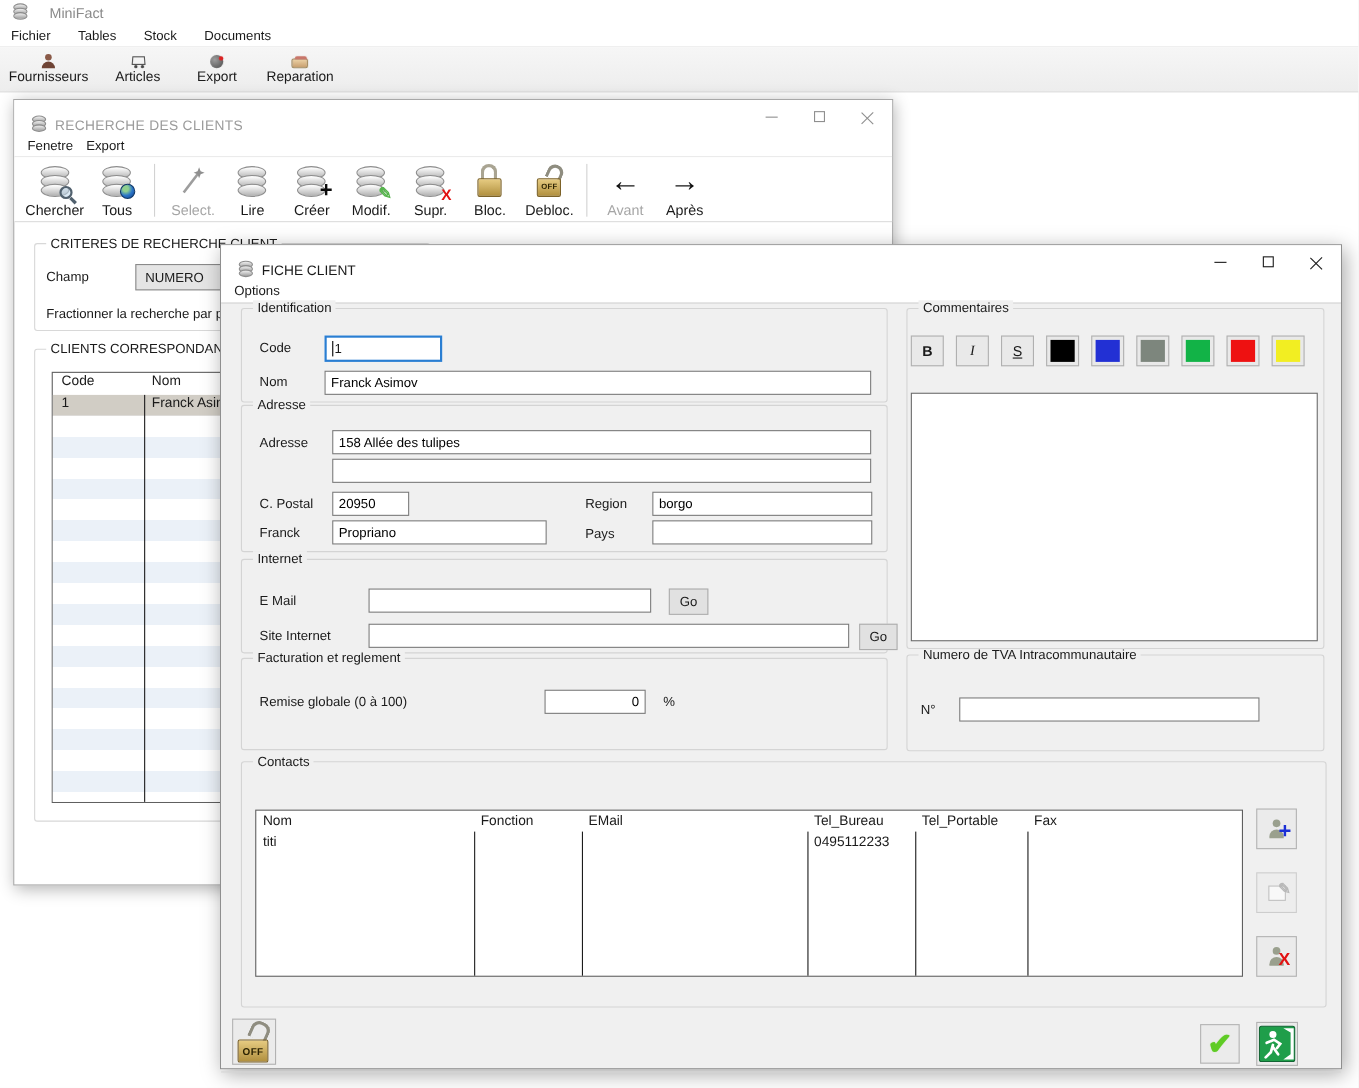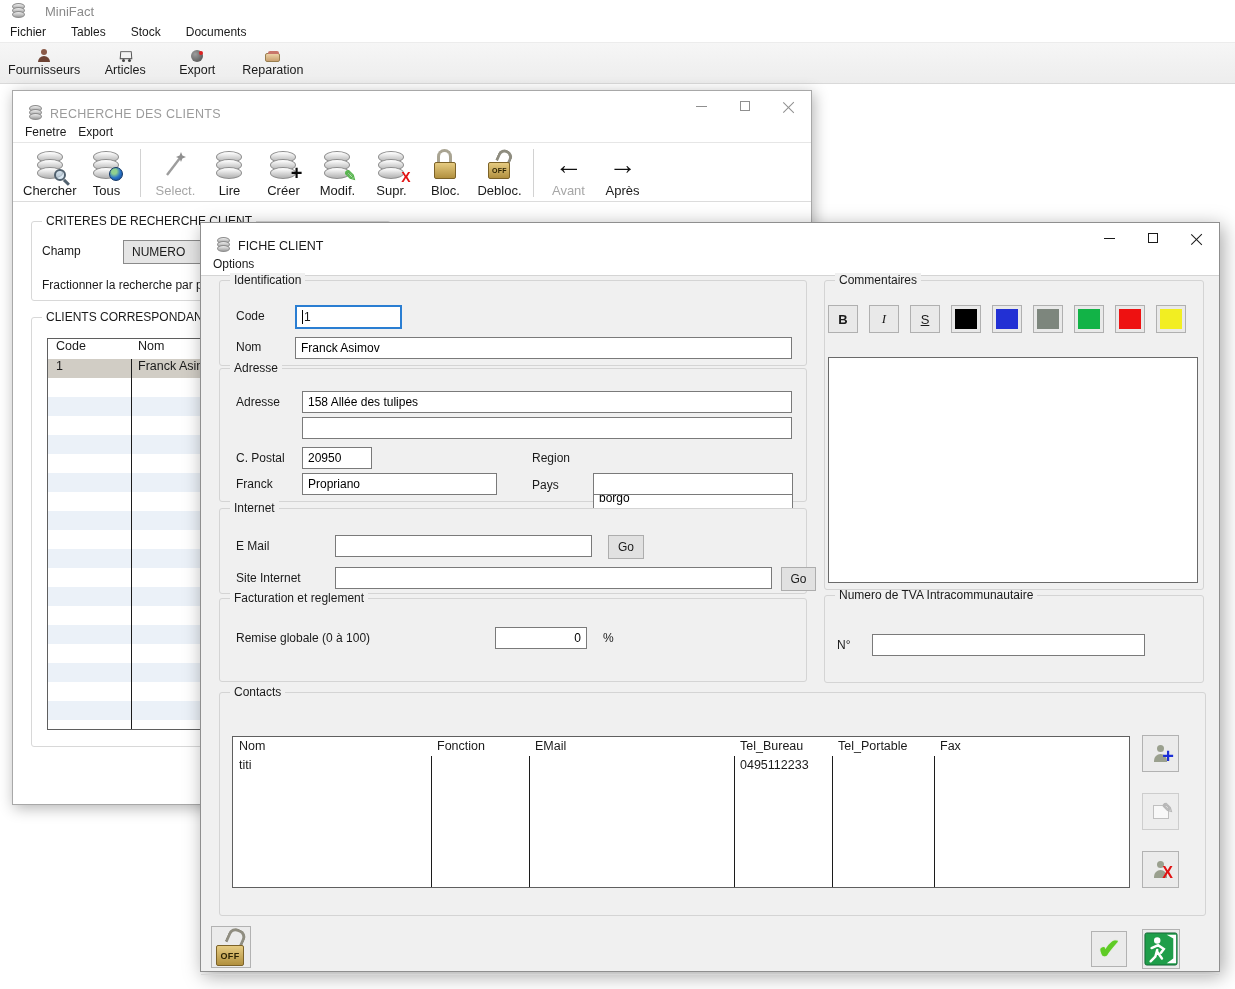--- a/index.html
+++ b/index.html
@@ -409,21 +409,21 @@
     </div>
 
     <div class="group g-gray" style="left:18px;top:92px;width:588px;height:134px">
       <span class="glabel">Adresse</span>
       <span class="lbl" style="left:16px;top:26px">Adresse</span>
       <input class="field" style="left: 82px; top: 22px; width: 490px;" value="158 Allée des tulipes">
       <input class="field" style="left: 82px; top: 48px; width: 490px;" value="">
       <span class="lbl" style="left:16px;top:82px">C. Postal</span>
       <input class="field" style="left: 82px; top: 78px; width: 70px;" value="20950">
       <span class="lbl" style="left:312px;top:82px">Region</span>
-      <input class="field" style="left: 373px; top: 78px; width: 200px; margin-top: 40px;" value="borgo">
+      <input class="field" style="left: 373px; top: 78px; width: 200px;" value="borgo">
       <span class="lbl" style="left:16px;top:108px">Franck</span>
       <input class="field" style="left: 82px; top: 104px; width: 195px;" value="Propriano">
       <span class="lbl" style="left:312px;top:109px">Pays</span>
       <input class="field" style="left: 373px; top: 104px; width: 200px;" value="">
     </div>
 
     <div class="group g-gray" style="left:18px;top:232px;width:588px;height:86px">
       <span class="glabel">Internet</span>
       <span class="lbl" style="left:16px;top:30px">E Mail</span>
       <input class="field" style="left: 115px; top: 26px; width: 257px;" value="">

